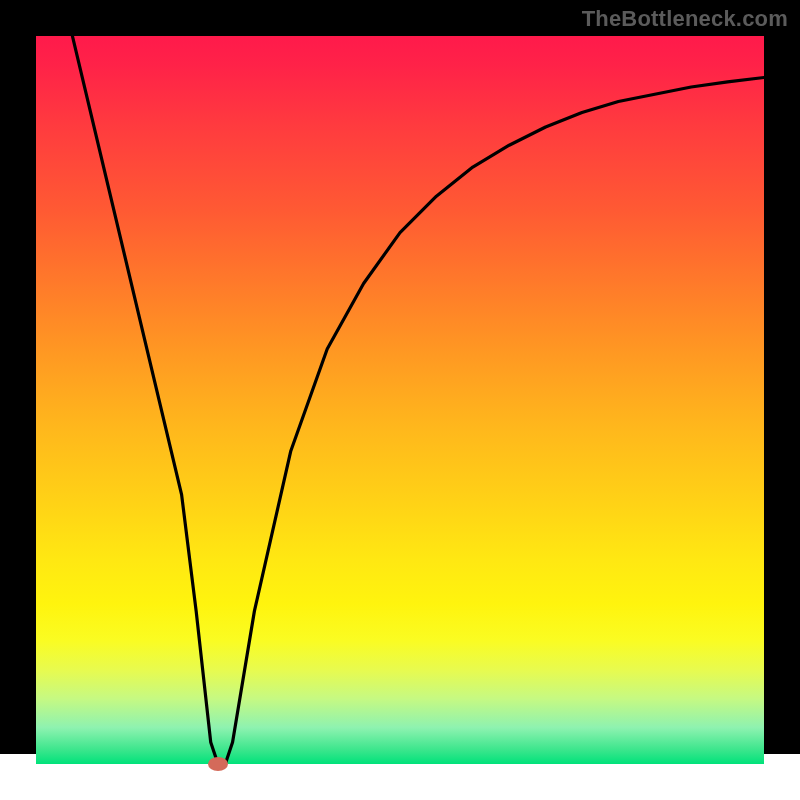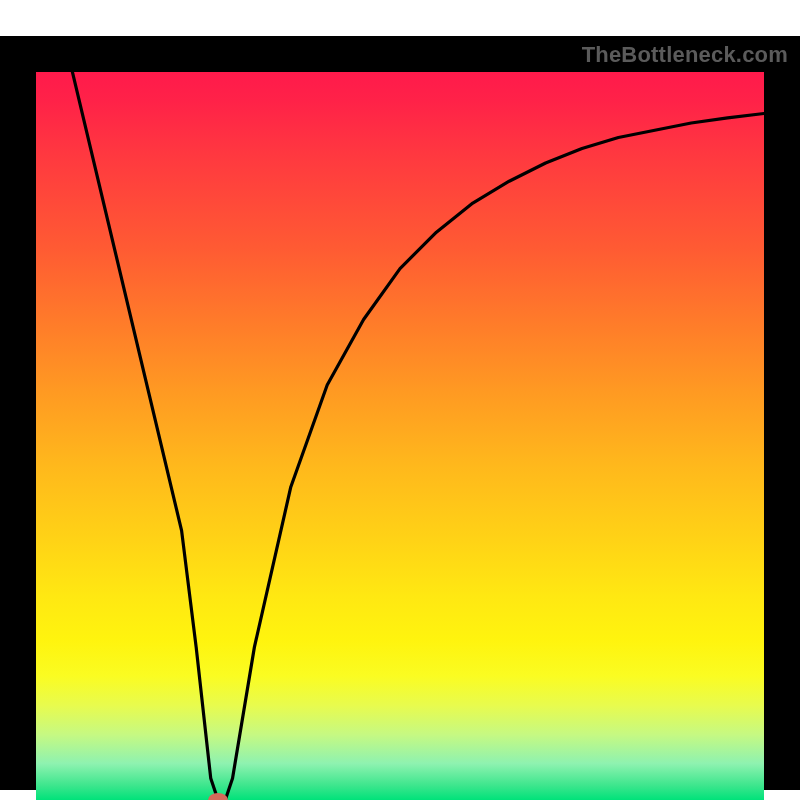--- a/index.html
+++ b/index.html
@@ -2,21 +2,20 @@
 <html><head>
 <meta charset="utf-8">
 <style>
   * { margin: 0; padding: 0; box-sizing: border-box; }
   html, body { width: 800px; height: 800px; overflow: hidden; background: #fff; }
   .stage {
     position: relative;
     width: 800px;
     height: 754px;
     background: #000;
-    margin-top: 36px;
   }
   .plot-area {
     position: absolute;
     left: 36px;
     top: 36px;
     width: 728px;
     height: 728px;
     background: linear-gradient(to bottom,
       #ff1a4b 0%,
       #ff2248 4%,

